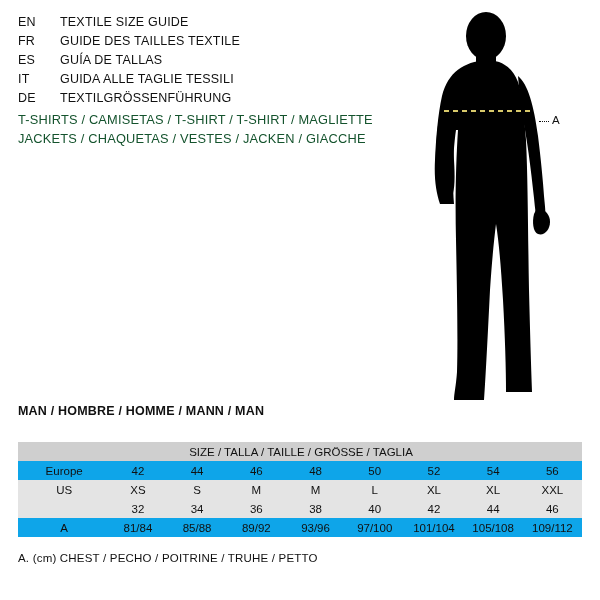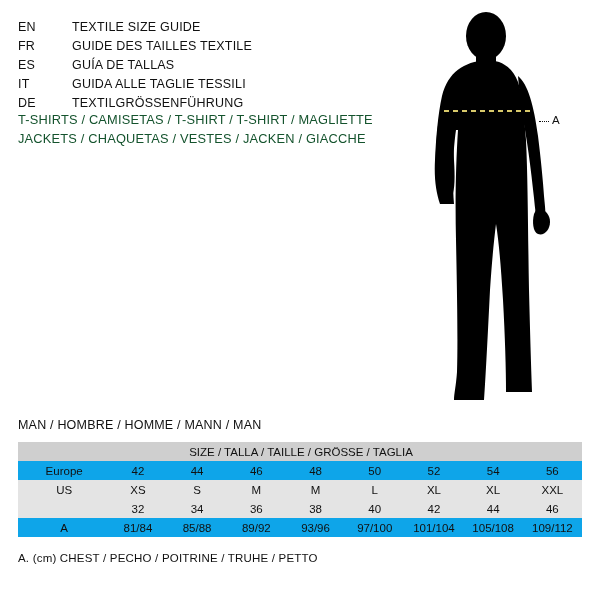--- a/index.html
+++ b/index.html
@@ -23,34 +23,33 @@
 
   
   .lang-block {
     position: absolute;
     left: 18px;
     top: 15px;
     width: 360px;
   }
   .lang-row {
     display: flex;
-    align-items: flex-end;
+    align-items: flex-start;
     height: 19px;
   }
   .lang-code {
     width: 42px;
     font-size: 12.5px;
     letter-spacing: 0.2px;
     color: #111111;
   }
   .lang-text {
     font-size: 12.5px;
     letter-spacing: 0.2px;
     color: #111111;
-    margin-left: 12px;
   }
 
   
   .cat-block {
     position: absolute;
     left: 18px;
     top: 110px;
     width: 400px;
   }
   .cat-line {
@@ -84,24 +83,25 @@
     top: 111px;
     width: 10px;
     height: 0;
     border-top: 1px dotted #111111;
   }
 
   
   .man-heading {
     position: absolute;
     left: 18px;
-    top: 418px;
+    top: 404px;
     font-size: 12.5px;
     letter-spacing: 0.2px;
     color: #111111;
+    font-weight: bold;
   }
 
   
   .size-table {
     position: absolute;
     left: 18px;
     top: 442px;
     width: 564px;
     border-collapse: collapse;
     font-size: 11.5px;

